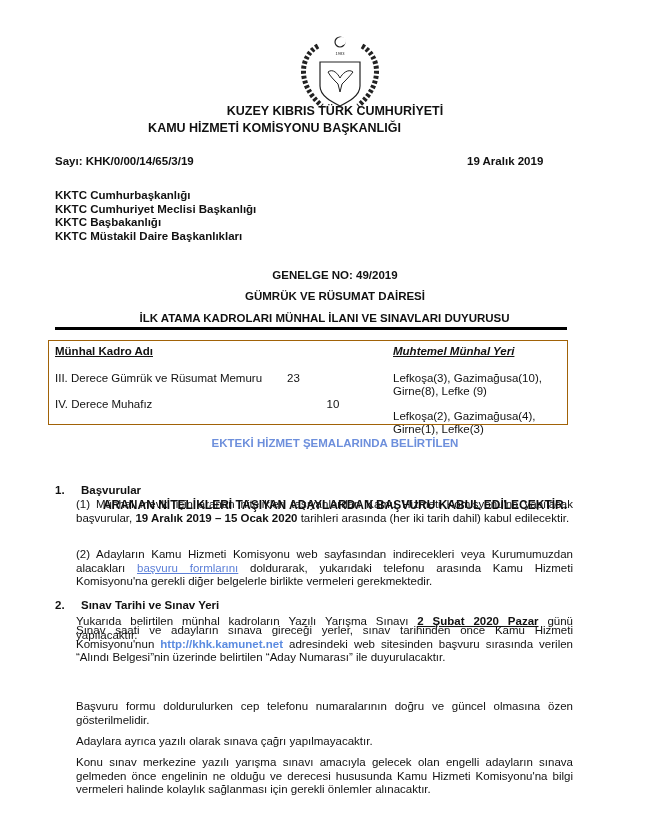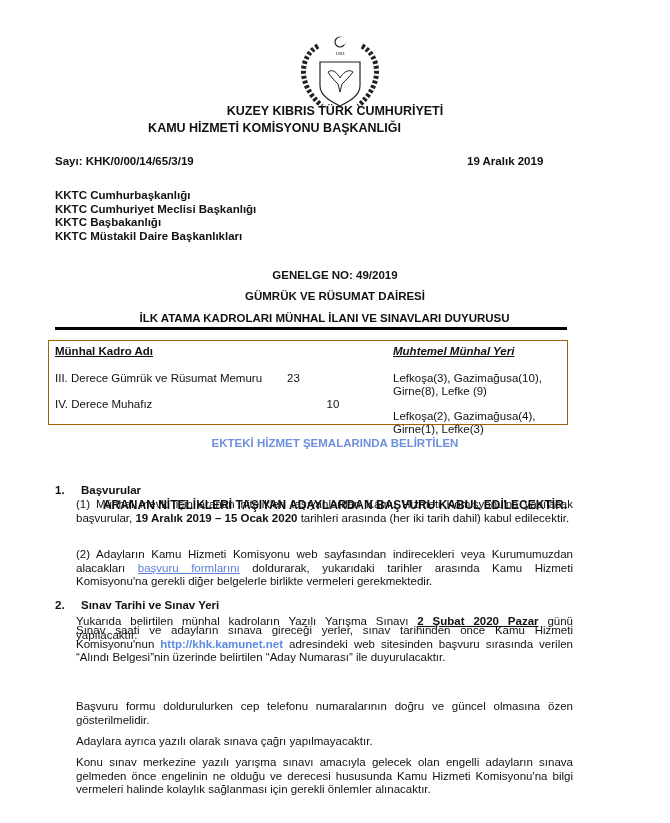--- a/index.html
+++ b/index.html
@@ -97,21 +97,21 @@
 <div class="ekteki center">EKTEKİ HİZMET ŞEMALARINDA BELİRTİLEN</div>
 <div class="aranan center">ARANAN NİTELİKLERİ TAŞIYAN ADAYLARDAN BAŞVURU KABUL EDİLECEKTİR.</div>
 
 <div class="sec-head" style="top:484px;">
   <span class="num">1.</span><span>Başvurular</span>
 </div>
 <div class="para" style="top:498px;">
   <span>(1) Münhal mevki için aranan nitelikleri taşıyanlardan Kamu Hizmeti Komisyonu'na yapılacak başvurular, </span><b>19 Aralık 2019 – 15 Ocak 2020</b><span> tarihleri arasında (her iki tarih dahil) kabul edilecektir.</span>
 </div>
 <div class="para" style="top:548px;">
-  <span>(2) Adayların Kamu Hizmeti Komisyonu web sayfasından indirecekleri veya Kurumumuzdan alacakları </span><a class="link">başvuru formlarını</a><span> doldurarak, yukarıdaki tarihler arasında Kamu Hizmeti Komisyonu'na gerekli diğer belgelerle birlikte vermeleri gerekmektedir.</span>
+  <span>(2) Adayların Kamu Hizmeti Komisyonu web sayfasından indirecekleri veya Kurumumuzdan alacakları </span><a class="link">başvuru formlarını</a><span> doldurarak, yukarıdaki telefonu arasında Kamu Hizmeti Komisyonu'na gerekli diğer belgelerle birlikte vermeleri gerekmektedir.</span>
 </div>
 
 <div class="sec-head" style="top:599px;">
   <span class="num">2.</span><span>Sınav Tarihi ve Sınav Yeri</span>
 </div>
 <div class="para" style="top:615px;">
   <span>Yukarıda belirtilen münhal kadroların Yazılı Yarışma Sınavı </span><span class="bold-u">2 Şubat 2020 Pazar</span><span> günü yapılacaktır.</span>
 </div>
 <div class="para" style="top:624px;">
   <span>Sınav saati ve adayların sınava gireceği yerler, sınav tarihinden önce Kamu Hizmeti Komisyonu'nun </span><a class="url">http://khk.kamunet.net</a><span> adresindeki web sitesinden başvuru sırasında verilen “Alındı Belgesi”nin üzerinde belirtilen “Aday Numarası” ile duyurulacaktır.</span>

